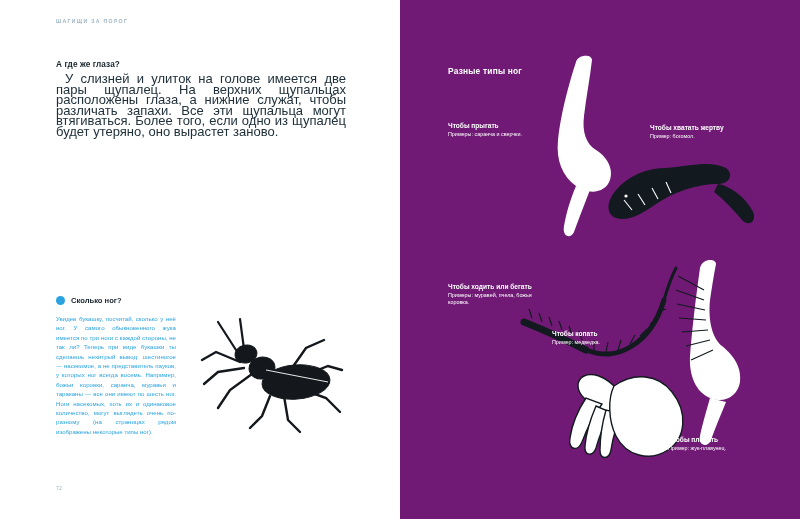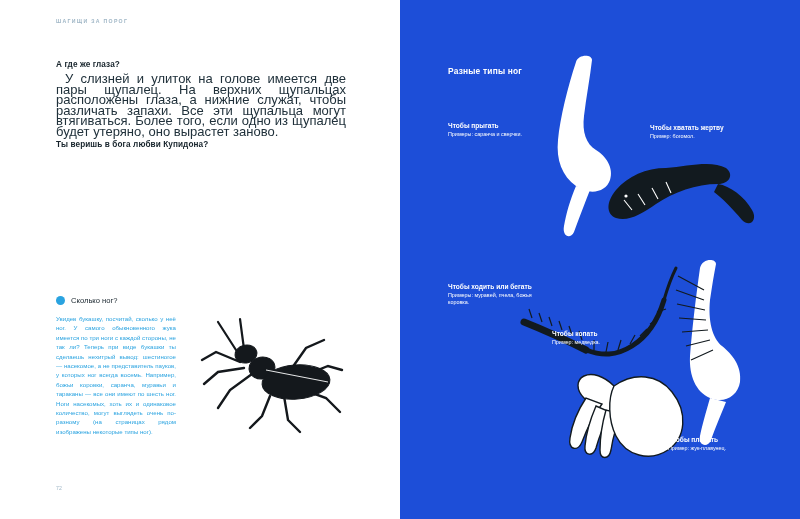--- a/index.html
+++ b/index.html
@@ -77,21 +77,21 @@
   }
   .dot {
     width: 9px;
     height: 9px;
     border-radius: 50%;
     background: #2aa3e0;
     flex: 0 0 auto;
   }
   .legs-head-text {
     font-size: 7.6px;
-    font-weight: normal;
+    font-weight: bold;
     color: #16232b;
   }
   .legs-body {
     font-size: 6.1px;
     line-height: 9.4px;
     color: #2aa3e0;
     text-align: justify;
   }
   .folio {
     position: absolute;
@@ -106,21 +106,21 @@
     top: 316px;
     width: 152px;
     height: 126px;
   }
 
   
   .page-right {
     position: relative;
     width: 400px;
     height: 519px;
-    background: #1d4ed8;
+    background: #701a75;
     overflow: hidden;
   }
   .right-title {
     position: absolute;
     left: 48px;
     top: 66px;
     font-size: 8.4px;
     font-weight: bold;
     color: #ffffff;
     letter-spacing: 0.2px;
@@ -157,21 +157,20 @@
   <div class="page-left">
 
     <div class="running-head">ШАГИЩИ ЗА ПОРОГ</div>
 
     <div class="body-block block-a">
       <h3 class="q">А где же глаза?</h3>
       <p class="para">У слизней и улиток на голове имеется две пары щупалец. На верхних щупальцах расположены глаза, а нижние служат, чтобы различать запахи. Все эти щупальца могут втягиваться. Более того, если одно из щупалец будет утеряно, оно вырастет заново.</p>
     </div>
 
     <div class="body-block block-b">
-      <h3 class="q">Ты веришь в бога любви Купидона?</h3>
     </div>
 
     <div class="legs-box">
       <div class="legs-head">
         <span class="dot"></span>
         <span class="legs-head-text">Сколько ног?</span>
       </div>
       <div class="legs-body">Увидев букашку, посчитай, сколько у неё ног. У самого обыкновенного жука имеется по три ноги с каждой стороны, не так ли? Теперь при виде букашки ты сделаешь нехитрый вывод: шестиногое — насекомое, а не представитель пауков, у которых ног всегда восемь. Например, божьи коровки, саранча, муравьи и тараканы — все они имеют по шесть ног. Ноги насекомых, хоть их и одинаковое количество, могут выглядеть очень по-разному (на страницах рядом изображены некоторые типы ног).</div>
     </div>
 

